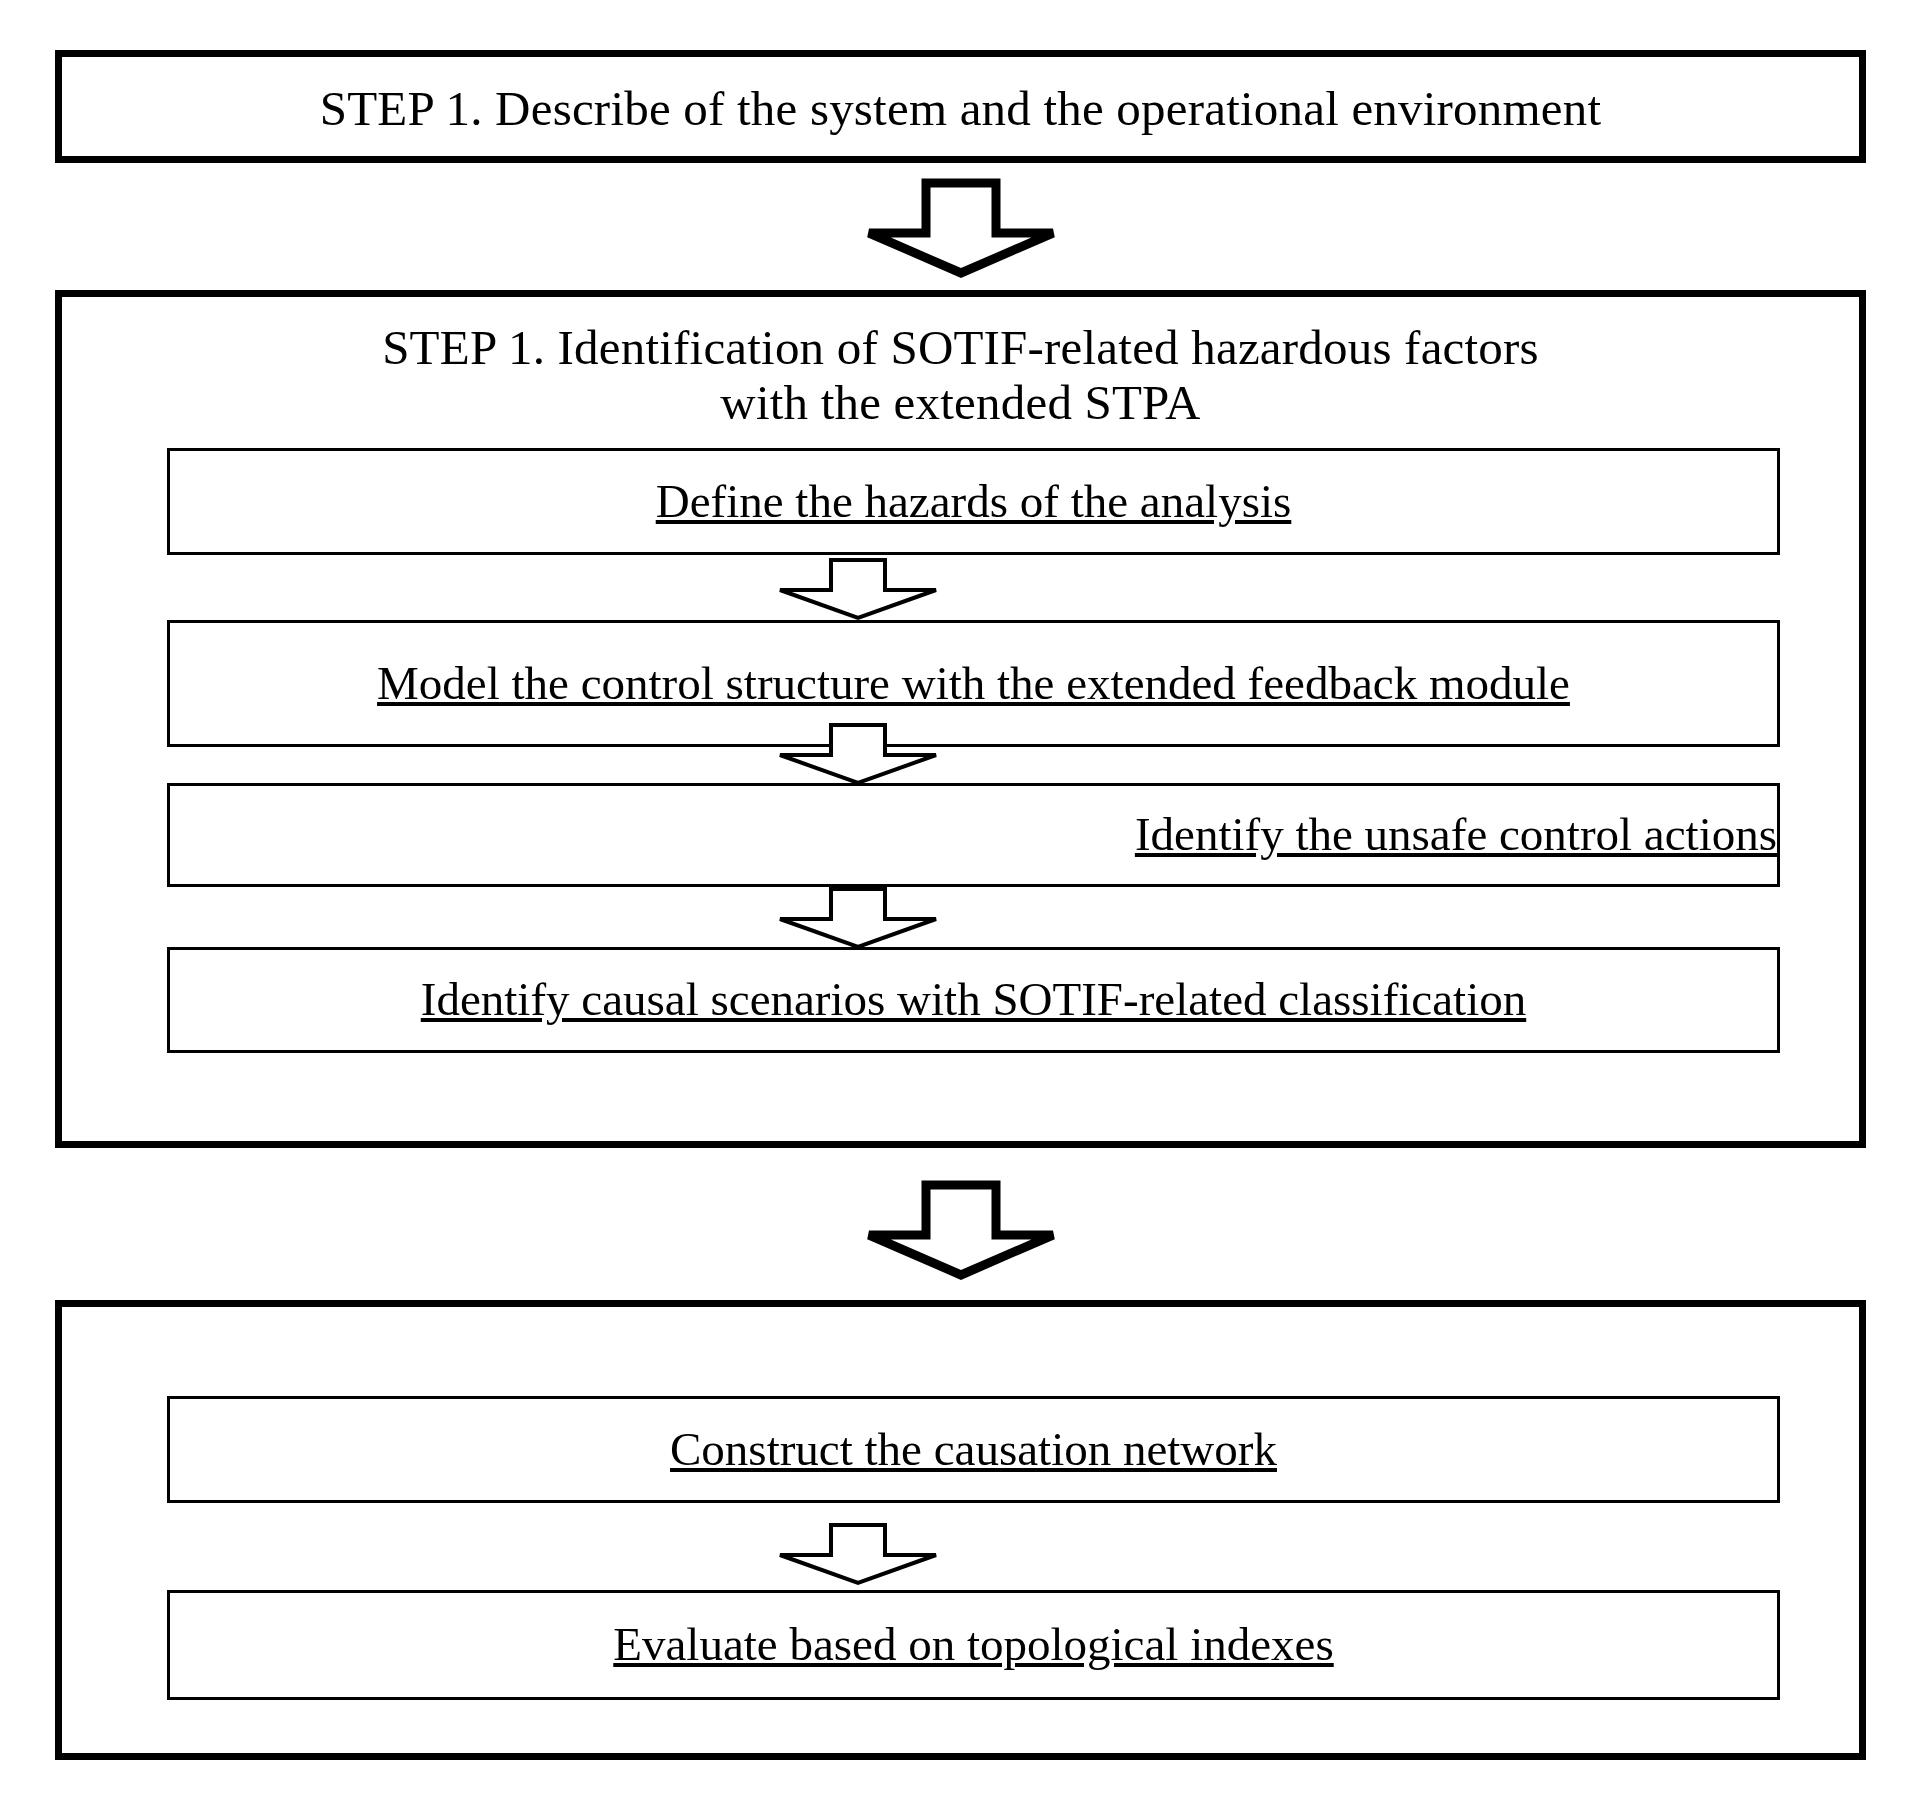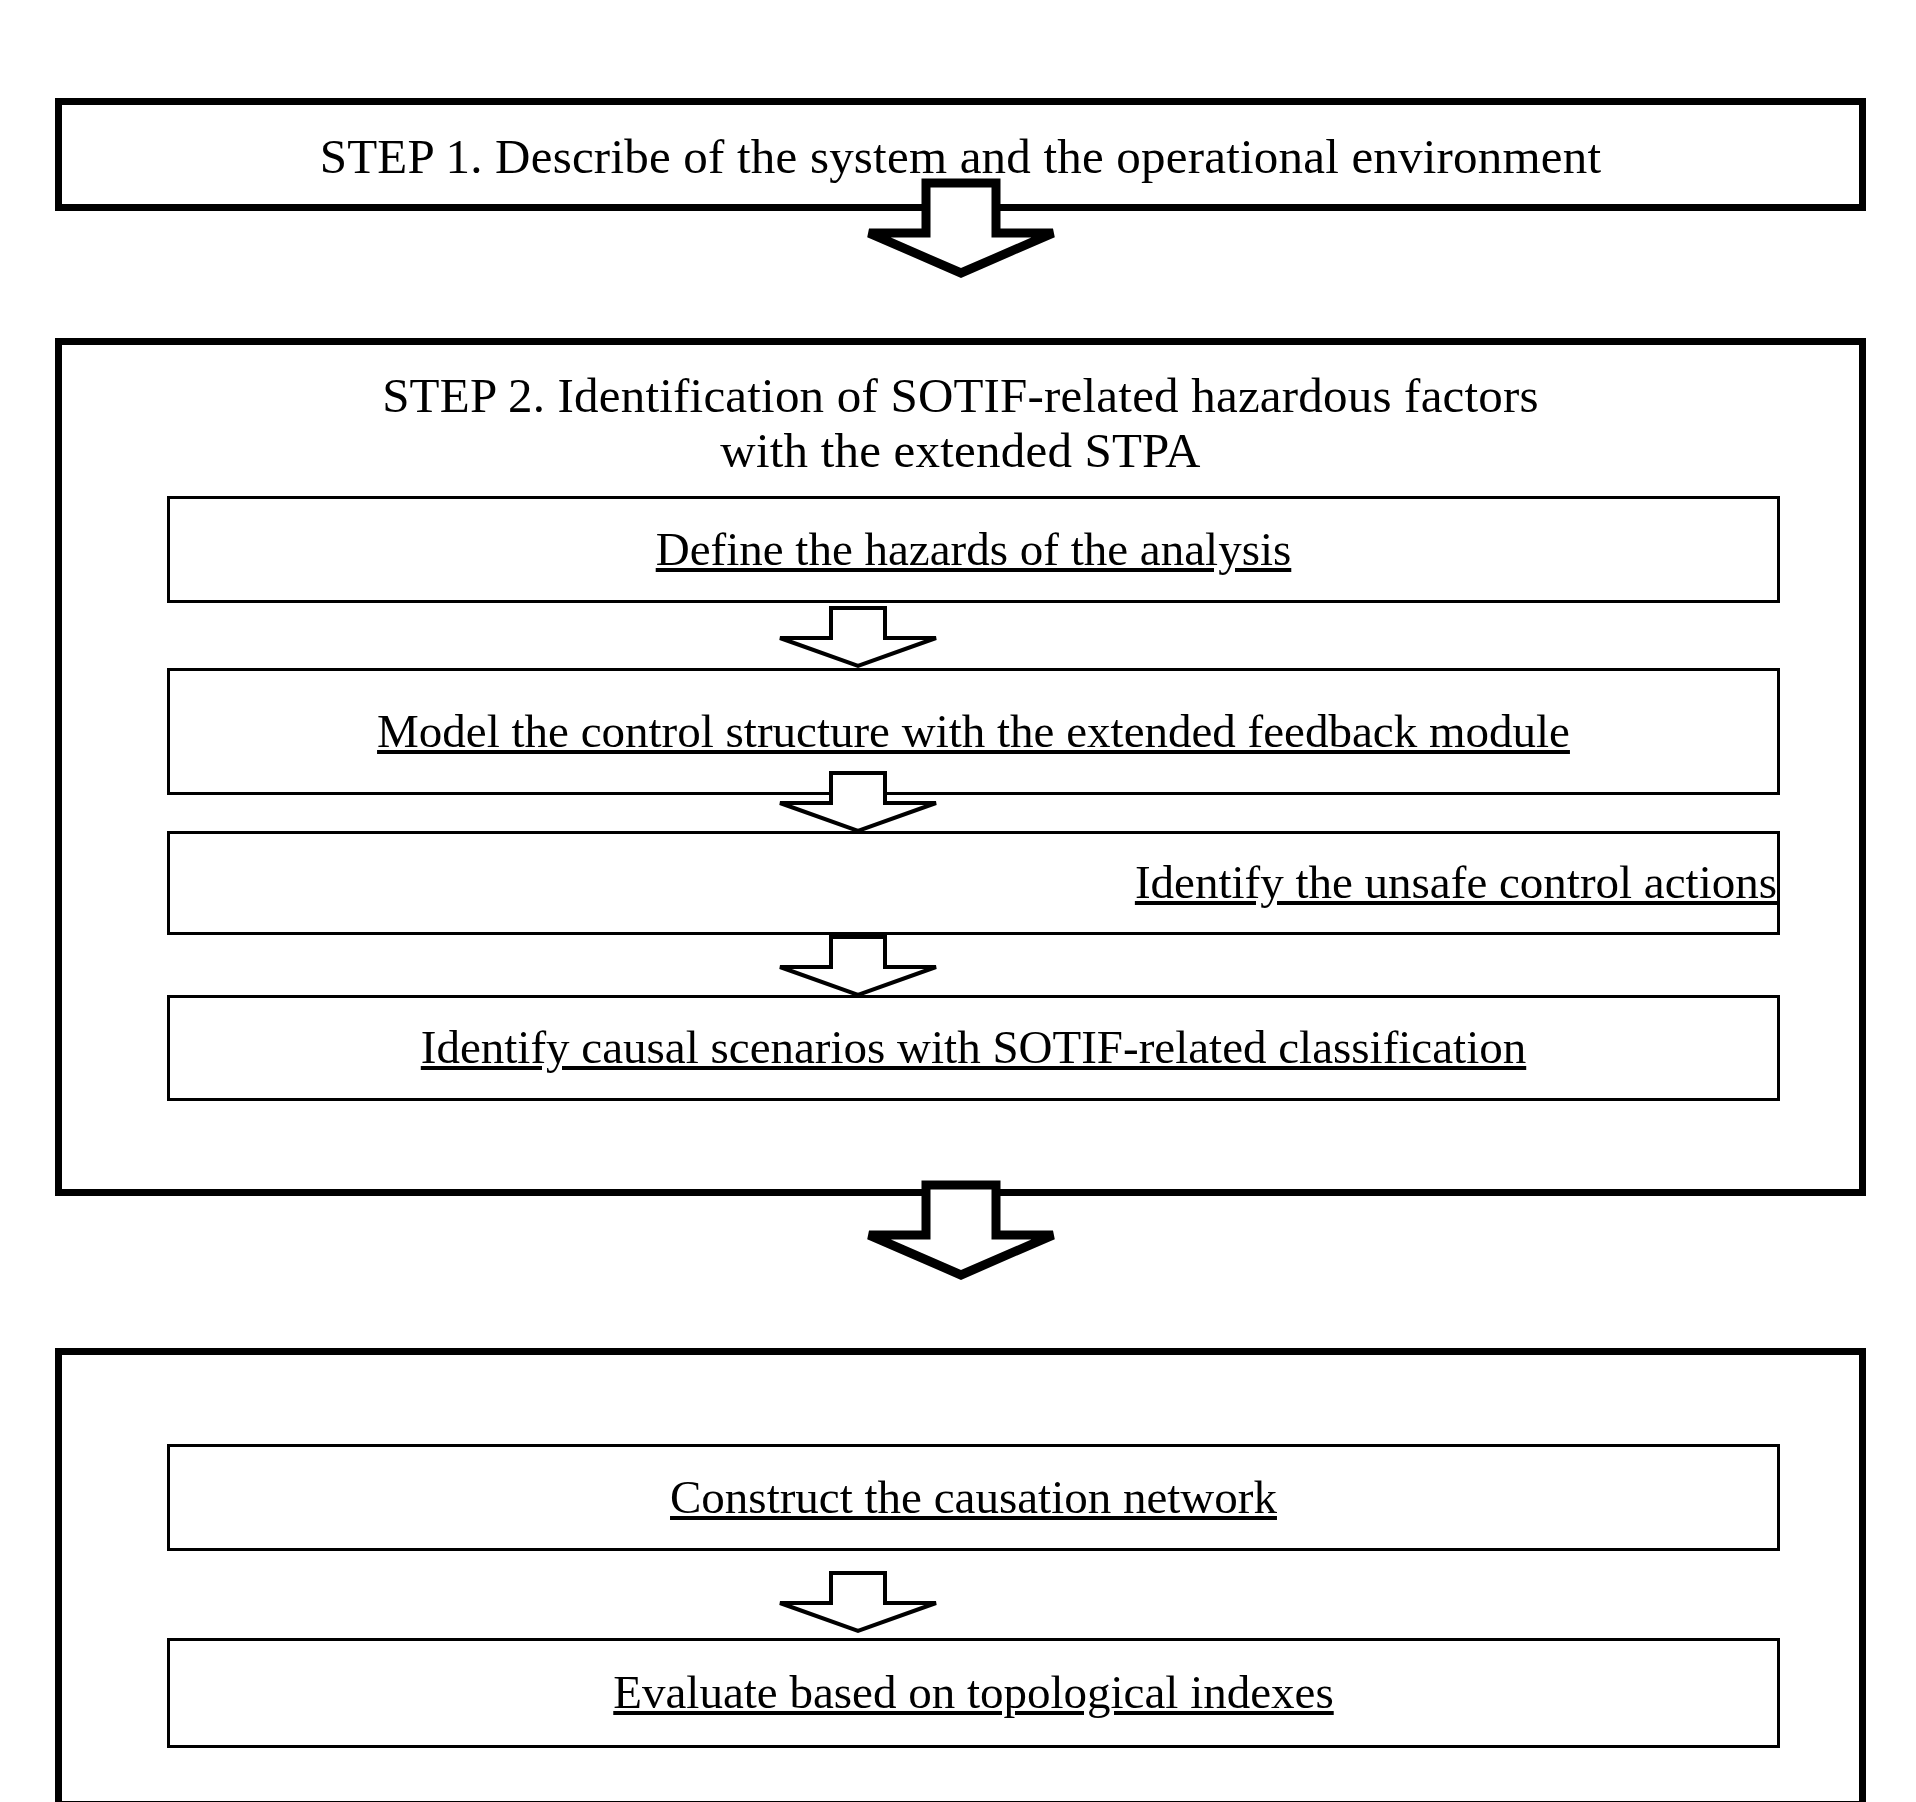--- a/index.html
+++ b/index.html
@@ -23,21 +23,20 @@
   }
 
   
   .step-box {
     position: absolute;
     left: 55px;
     width: 1811px;
     box-sizing: border-box;
     border: 7px solid #000000;
     background: #ffffff;
-    margin-top: 48px;
   }
 
   #step1-box { top: 50px;   height: 113px; }
   #step2-box { top: 290px;  height: 858px; }
   #step3-box { top: 1300px; height: 460px; }
 
   
   .step-title {
     position: absolute;
     left: 0;
@@ -118,21 +117,21 @@
     <div id="step1-title" class="step-title">STEP 1. Describe of the system and the operational environment</div>
   </div>
 
   <div id="arrow-step1-step2" class="arrow arrow-big">
     <svg viewBox="0 0 196 100" preserveAspectRatio="none" aria-hidden="true">
       <polygon points="63,5 133,5 133,55 190,55 98,95 6,55 63,55"></polygon>
     </svg>
   </div>
 
   <div id="step2-box" class="step-box">
-    <div id="step2-title" class="step-title">STEP 2. Identification of SOTIF-related hazardous factors
+    <div id="step2-title" class="step-title">STEP 1. Identification of SOTIF-related hazardous factors
 with the extended STPA</div>
 
     <div id="s2-box-0" class="task-box">
       <span class="task-label">Define the hazards of the analysis</span>
     </div>
 
     <div id="arrow-s2-0" class="arrow arrow-small">
       <svg viewBox="0 0 166 64" preserveAspectRatio="none" aria-hidden="true">
         <polygon points="56,3 110,3 110,33 161,33 83,61 5,33 56,33"></polygon>
       </svg>

